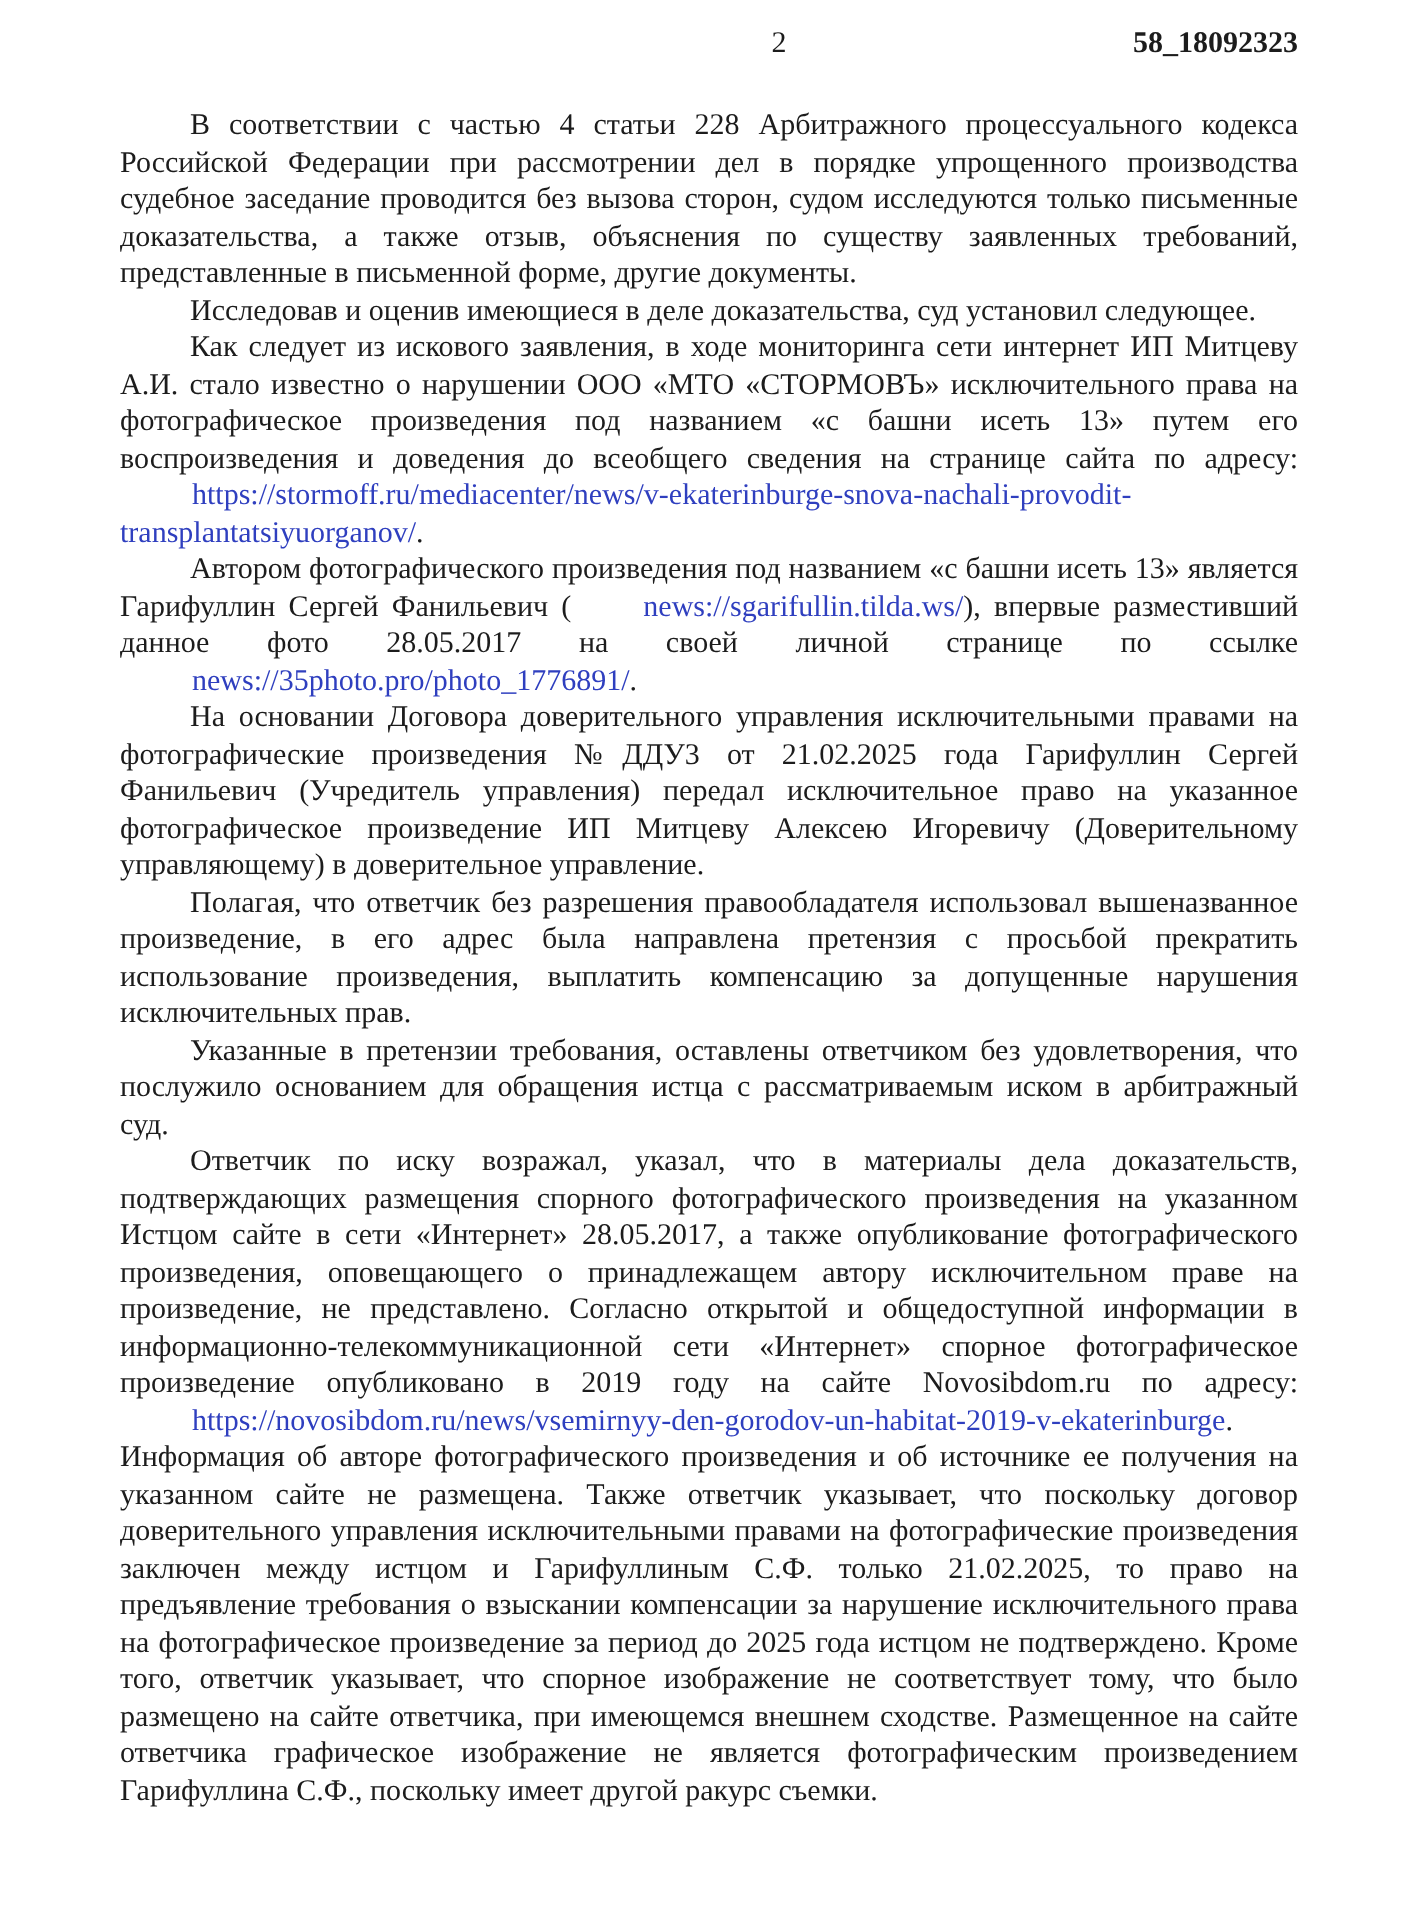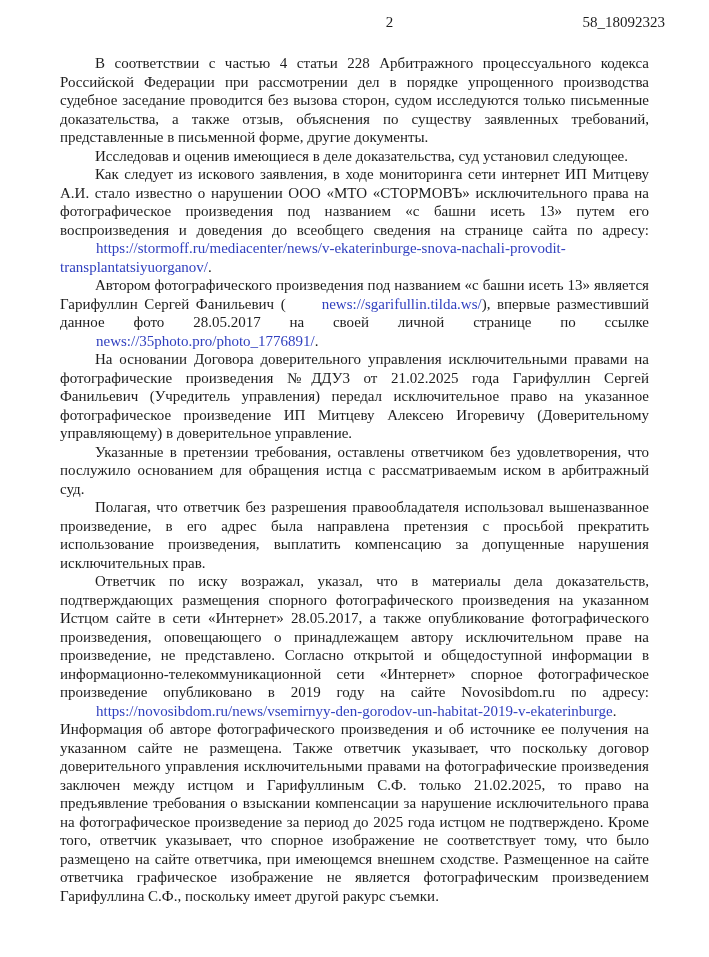--- a/index.html
+++ b/index.html
@@ -22,23 +22,24 @@
   }
   .page-number {
     position: absolute;
     left: 70px;
     right: 0;
     top: 13px;
     text-align: center;
   }
   .doc-id {
     position: absolute;
-    right: 44px;
+    right: 60px;
     top: 13px;
     text-align: right;
+    font-weight: bold;
   }
   .doc-body {
     padding: 21px 60px 0 60px;
     font-size: 15px;
     line-height: 18.5px;
     text-align: justify;
   }
   p.para {
     margin: 0;
     text-indent: 35px;
@@ -58,17 +59,17 @@
   <div class="page-header">
     <span class="page-number">2</span>
     <span class="doc-id">58_18092323</span>
   </div>
   <div class="doc-body">
       <p class="para">В соответствии с частью 4 статьи 228 Арбитражного процессуального кодекса Российской Федерации при рассмотрении дел в порядке упрощенного производства судебное заседание проводится без вызова сторон, судом исследуются только письменные доказательства, а также отзыв, объяснения по существу заявленных требований, представленные в письменной форме, другие документы.</p>
       <p class="para">Исследовав и оценив имеющиеся в деле доказательства, суд установил следующее.</p>
       <p class="para">Как следует из искового заявления, в ходе мониторинга сети интернет ИП Митцеву А.И. стало известно о нарушении ООО «МТО «СТОРМОВЪ» исключительного права на фотографическое произведения под названием «с башни исеть 13» путем его воспроизведения и доведения до всеобщего сведения на странице сайта по адресу: <a class="doc-link">https://stormoff.ru/mediacenter/news/v-ekaterinburge-snova-nachali-provodit-transplantatsiyuorganov/</a>.</p>
       <p class="para">Автором фотографического произведения под названием «с башни исеть 13» является Гарифуллин Сергей Фанильевич (<a class="doc-link">news://sgarifullin.tilda.ws/</a>), впервые разместивший данное фото 28.05.2017 на своей личной странице по ссылке <a class="doc-link">news://35photo.pro/photo_1776891/</a>.</p>
       <p class="para">На основании Договора доверительного управления исключительными правами на фотографические произведения №ДДУ3 от 21.02.2025 года Гарифуллин Сергей Фанильевич (Учредитель управления) передал исключительное право на указанное фотографическое произведение ИП Митцеву Алексею Игоревичу (Доверительному управляющему) в доверительное управление.</p>
+      <p class="para">Полагая, что ответчик без разрешения правообладателя использовал вышеназванное произведение, в его адрес была направлена претензия с просьбой прекратить использование произведения, выплатить компенсацию за допущенные нарушения исключительных прав.</p>
       <p class="para">Указанные в претензии требования, оставлены ответчиком без удовлетворения, что послужило основанием для обращения истца с рассматриваемым иском в арбитражный суд.</p>
-      <p class="para">Полагая, что ответчик без разрешения правообладателя использовал вышеназванное произведение, в его адрес была направлена претензия с просьбой прекратить использование произведения, выплатить компенсацию за допущенные нарушения исключительных прав.</p>
       <p class="para">Ответчик по иску возражал, указал, что в материалы дела доказательств, подтверждающих размещения спорного фотографического произведения на указанном Истцом сайте в сети «Интернет» 28.05.2017, а также опубликование фотографического произведения, оповещающего о принадлежащем автору исключительном праве на произведение, не представлено. Согласно открытой и общедоступной информации в информационно-телекоммуникационной сети «Интернет» спорное фотографическое произведение опубликовано в 2019 году на сайте Novosibdom.ru по адресу: <a class="doc-link">https://novosibdom.ru/news/vsemirnyy-den-gorodov-un-habitat-2019-v-ekaterinburge</a>. Информация об авторе фотографического произведения и об источнике ее получения на указанном сайте не размещена. Также ответчик указывает, что поскольку договор доверительного управления исключительными правами на фотографические произведения заключен между истцом и Гарифуллиным С.Ф. только 21.02.2025, то право на предъявление требования о взыскании компенсации за нарушение исключительного права на фотографическое произведение за период до 2025 года истцом не подтверждено. Кроме того, ответчик указывает, что спорное изображение не соответствует тому, что было размещено на сайте ответчика, при имеющемся внешнем сходстве. Размещенное на сайте ответчика графическое изображение не является фотографическим произведением Гарифуллина С.Ф., поскольку имеет другой ракурс съемки.</p>
     </div>
 </div>
 
 </body></html>

